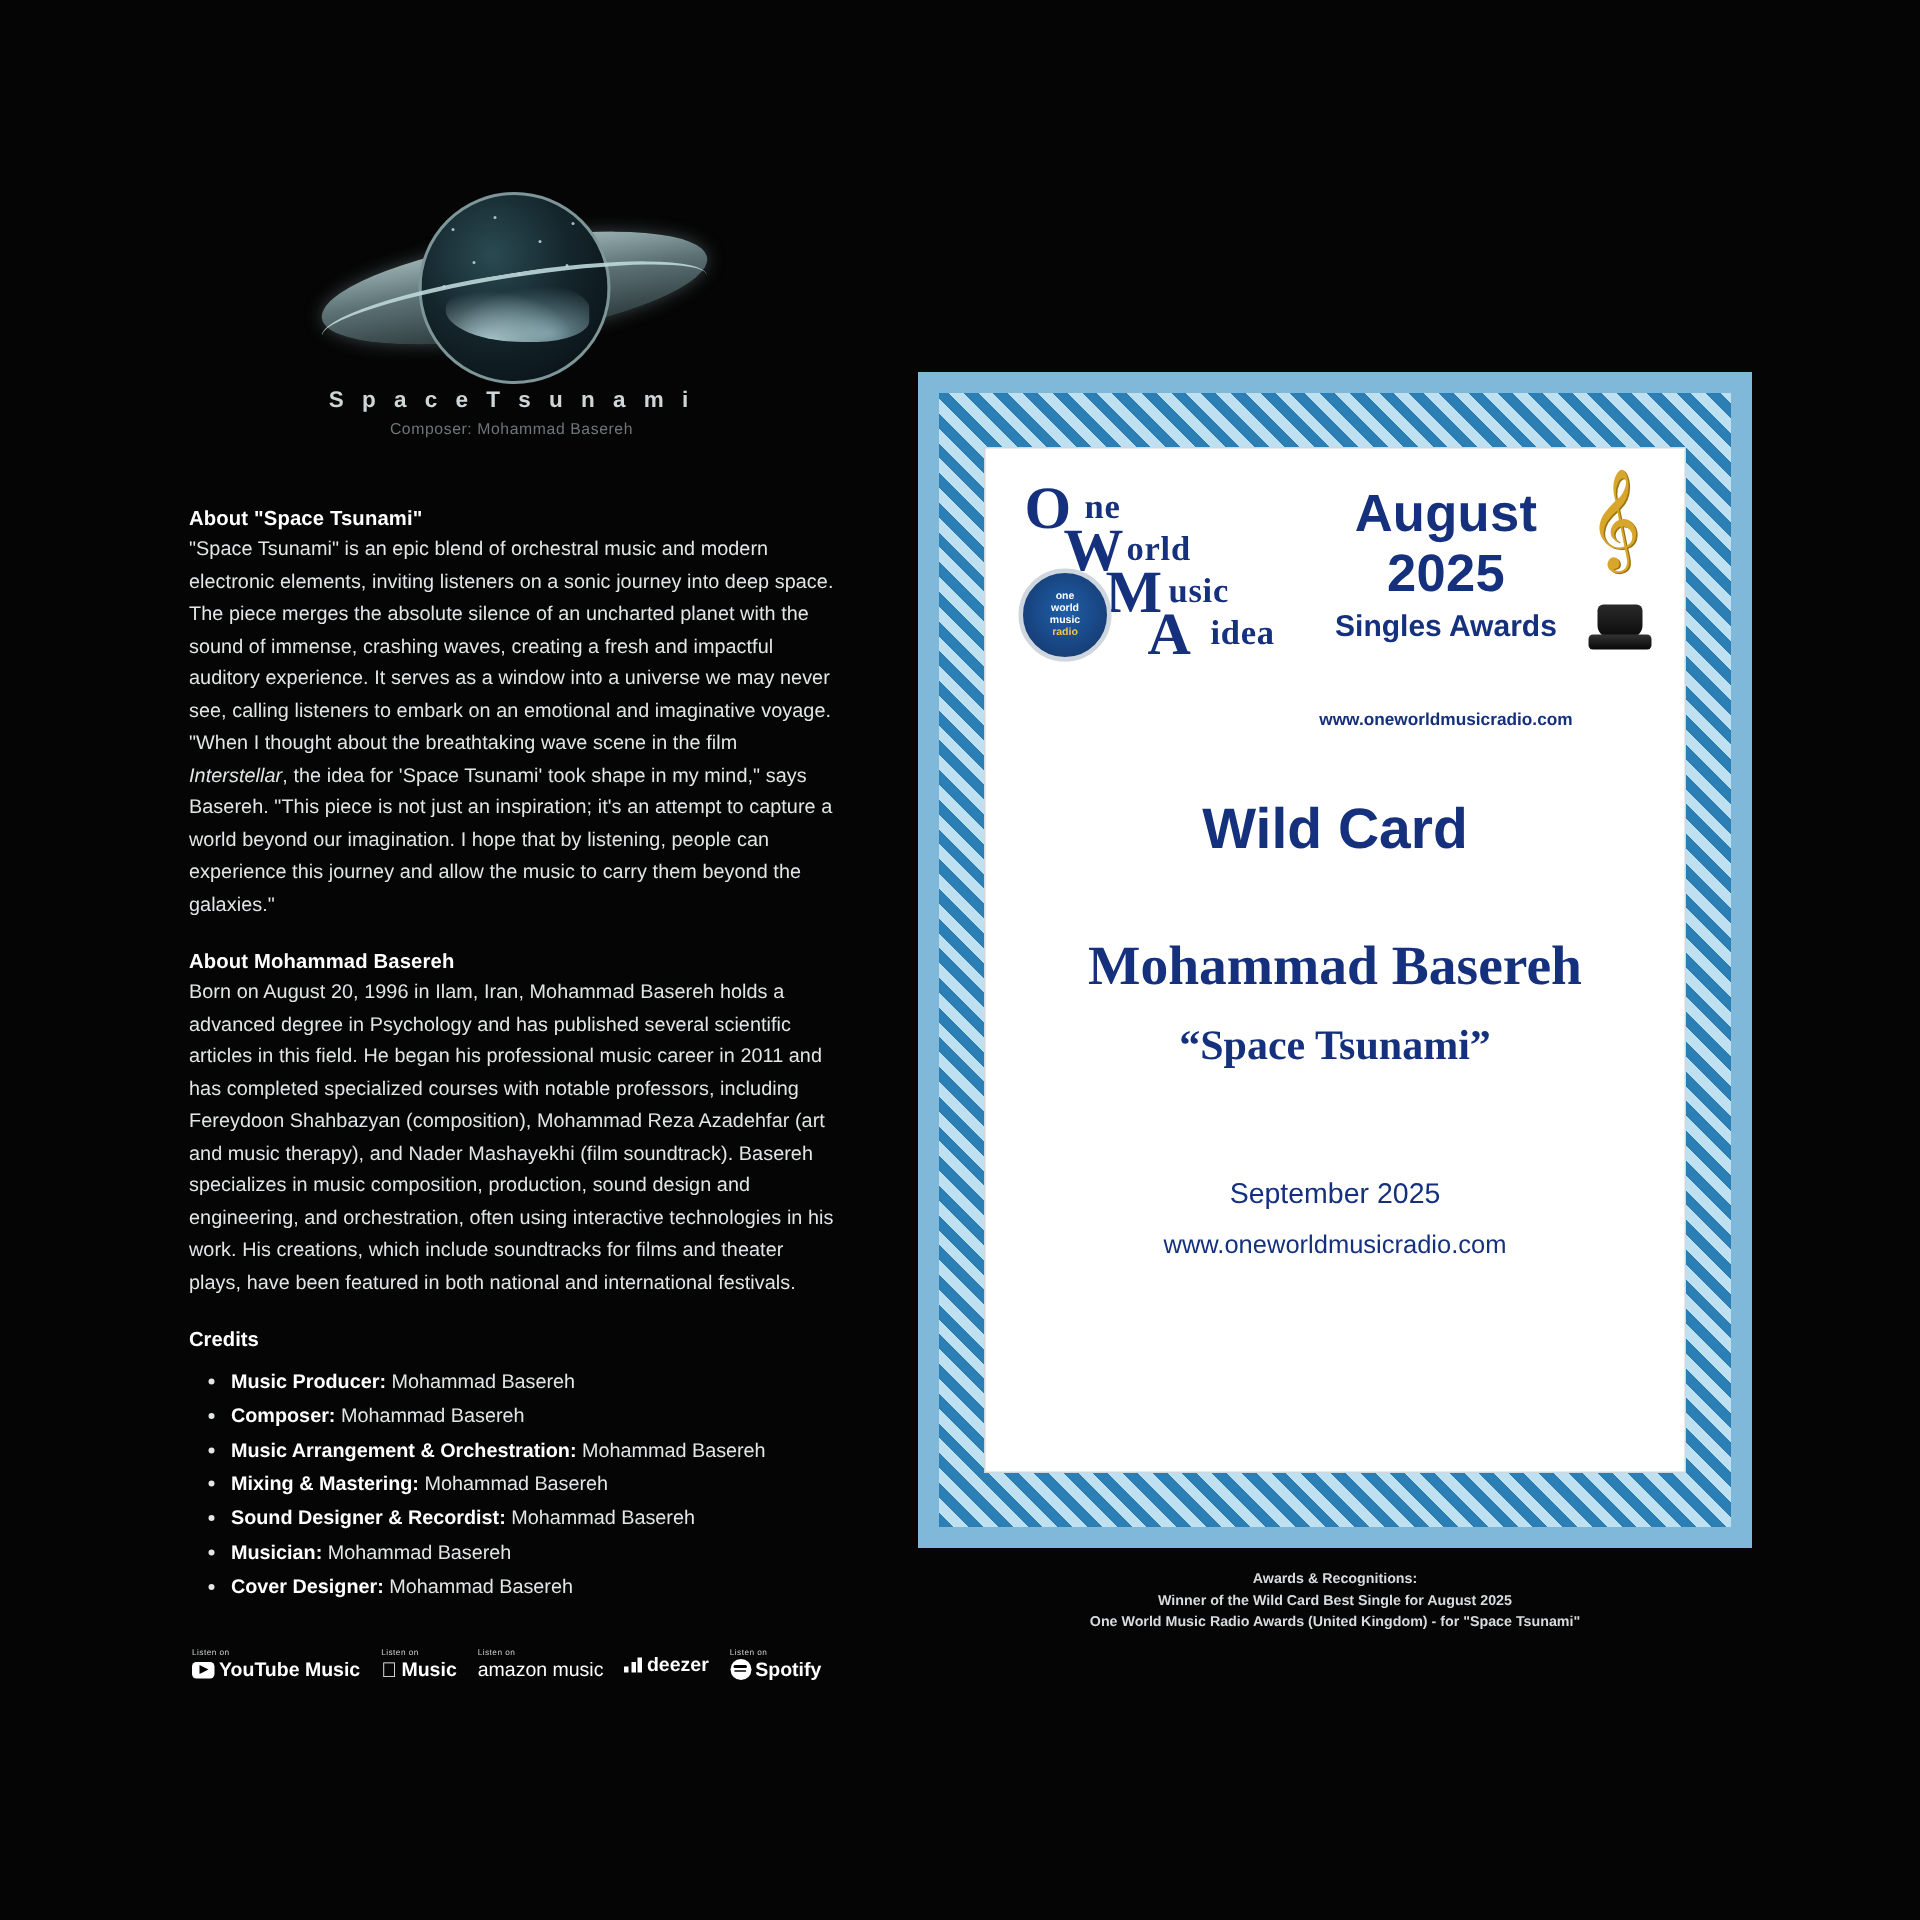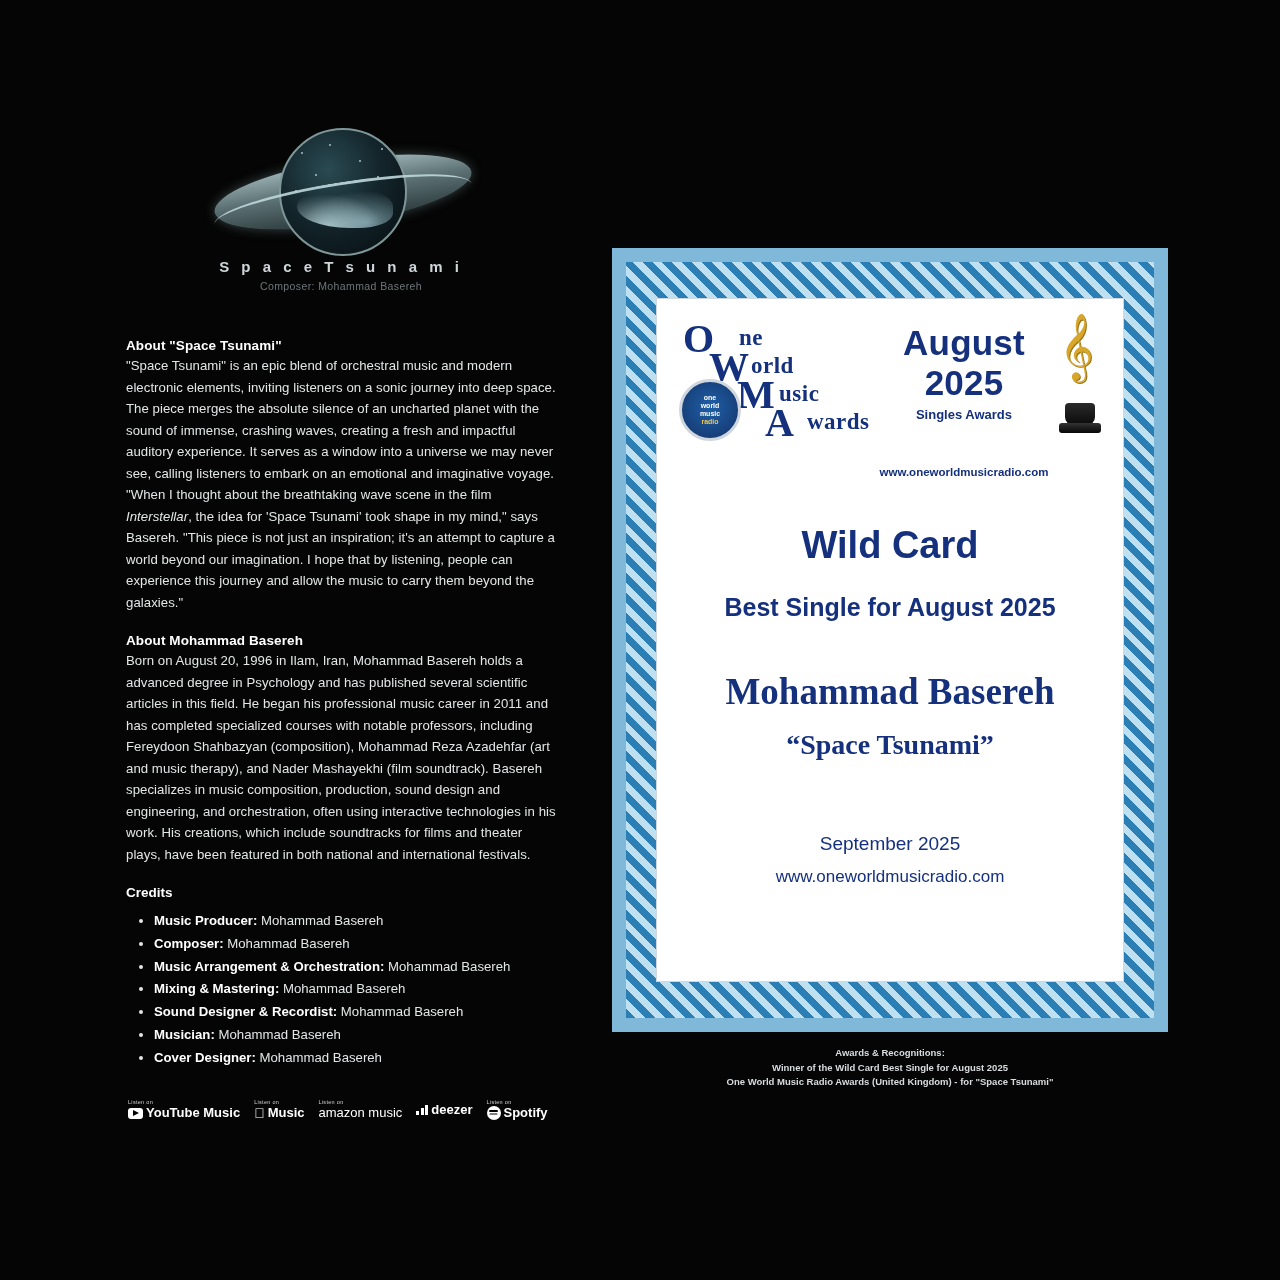--- a/index.html
+++ b/index.html
@@ -213,21 +213,21 @@
     font-weight: 700;
     font-family: "Liberation Serif", serif;
     white-space: nowrap;
   }
   .owma-logo .big { font-size: 40px; line-height: 1; }
   .owma-logo .word { font-size: 23px; letter-spacing: .5px; }
   .l1 { left: 4px;  top: 2px; }
   .l2 { left: 30px; top: 30px; }
   .l3 { left: 58px; top: 58px; }
   .l4 { left: 86px; top: 86px; }
-  .w1 { left: 60px;  top: 8px; }
+  .w1 { left: 44px;  top: 8px; }
   .w2 { left: 72px;  top: 36px; }
   .w3 { left: 100px; top: 64px; }
   .w4 { left: 128px; top: 92px; }
   .owm-seal {
     position: absolute;
     left: 0px; top: 62px;
     width: 62px; height: 62px;
     border-radius: 50%;
     background: radial-gradient(circle at 50% 45%, #1f5fa8 0%, #17407a 70%, #0d2b55 100%);
     border: 3px solid #cfd6dd;
@@ -243,21 +243,21 @@
   .cert-head-right { text-align: center; padding-top: 6px; }
   .cert-month {
     color: #15307d;
     font-size: 35px;
     font-weight: 700;
     margin: 0;
     letter-spacing: .2px;
   }
   .cert-singles {
     color: #15307d;
-    font-size: 13px;
+    font-size: 20px;
     font-weight: 700;
     margin: 4px 0 0 0;
   }
   .cert-url-top {
     color: #15307d;
     font-size: 11.5px;
     font-weight: 700;
     margin: 44px 0 0 0;
   }
 
@@ -435,21 +435,21 @@
         <div class="cert-top">
 
           <div class="owma-logo">
             <div class="line big l1">O</div>
             <div class="line word w1">ne</div>
             <div class="line big l2">W</div>
             <div class="line word w2">orld</div>
             <div class="line big l3">M</div>
             <div class="line word w3">usic</div>
             <div class="line big l4">A</div>
-            <div class="line word w4">wards</div>
+            <div class="line word w4">idea</div>
             <div class="owm-seal">
               <span>one</span>
               <span>world</span>
               <span>music</span>
               <span>radio</span>
             </div>
           </div>
 
           <div class="cert-head-right">
             <p class="cert-month">August 2025</p>
@@ -460,21 +460,20 @@
           <div class="trophy">
             <div class="clef">𝄞</div>
             <div class="base"></div>
             <div class="plinth"></div>
           </div>
 
         </div>
 
         <div class="cert-body">
           <h1 class="wild-card">Wild Card</h1>
-          <h2 class="best-single">Best Single for August 2025</h2>
           <p class="winner-name">Mohammad Basereh</p>
           <p class="track-name">“Space Tsunami”</p>
           <p class="cert-date">September 2025</p>
           <p class="cert-url">www.oneworldmusicradio.com</p>
         </div>
 
       </div>
     </div>
   </div>
 

